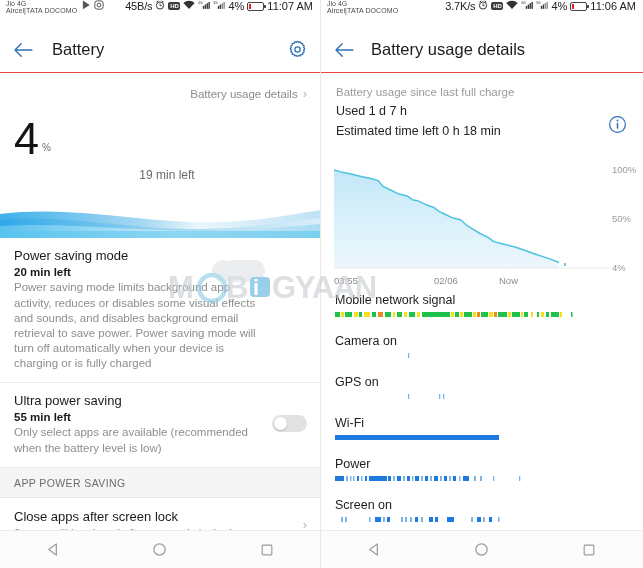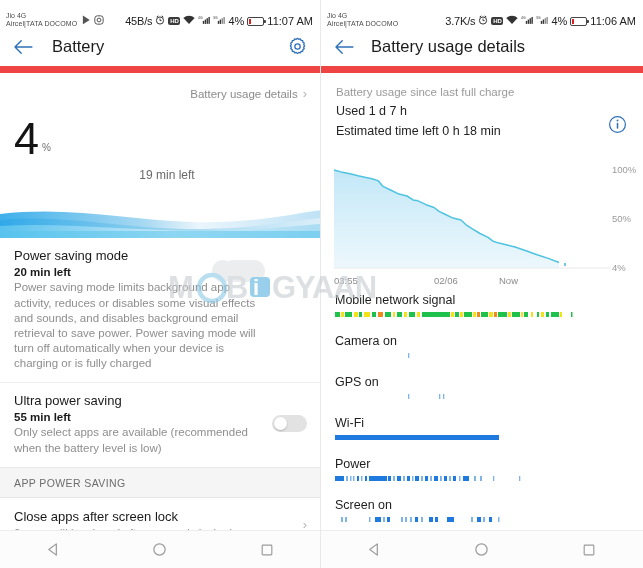--- a/index.html
+++ b/index.html
@@ -9,21 +9,21 @@
     font-family: "Liberation Sans", sans-serif;
     overflow: hidden;
   }
   .screens { display: flex; width: 643px; height: 568px; }
   .screen { position: relative; height: 568px; background: #fff; overflow: hidden; }
   .screen.left { width: 321px; border-right: 1px solid #e8e8e8; }
   .screen.right { width: 322px; }
 
   
   .statusbar {
-    height: 27px; display: flex; align-items: flex-end;
+    height: 27px; display: flex; align-items: flex-start;
     padding: 0 7px 0 6px; background: #fff; color: #3a3a3a;
     font-size: 10px; white-space: nowrap;
   }
   .carrier { line-height: 1.05; font-size: 7px; color: #4a4a4a; }
   .carrier .l2 { letter-spacing: .1px; }
   .sb-icons { display: flex; align-items: center; gap: 3px; margin-left: 5px; }
   .sb-right { margin-left: auto; display: flex; align-items: center; gap: 3px; font-size: 11px; color: #222; }
   .sb-net { font-size: 11px; color: #222; letter-spacing: -.2px; }
   .glyph { display: inline-block; line-height: 1; }
   .hd-badge {
@@ -36,21 +36,21 @@
   }
   .batt::after {
     content: ""; position: absolute; right: -3px; top: 2px;
     width: 2px; height: 3px; background: #444; border-radius: 0 1px 1px 0;
   }
   .batt i { position: absolute; left: 1px; top: 1px; bottom: 1px; width: 2px; background: #e02020; display: block; }
 
   
   .appbar {
     height: 46px; display: flex; align-items: center; padding: 0 13px;
-    background: #fff; border-bottom: 7px solid #ef4444;
+    background: #fff; border-bottom: 1px solid #ef4444;
   }
   .appbar .title { font-size: 16.5px; color: #1c1c1c; margin-left: 19px; }
   .right .appbar .title { margin-left: 17px; }
   .icon-btn { display: flex; align-items: center; justify-content: center; cursor: default; }
   .gear { margin-left: auto; }
 
   
   .usage-link {
     display: flex; align-items: center; justify-content: flex-end;
     gap: 5px; padding: 14px 13px 12px 0; font-size: 11.5px; color: #8b8b8b;

